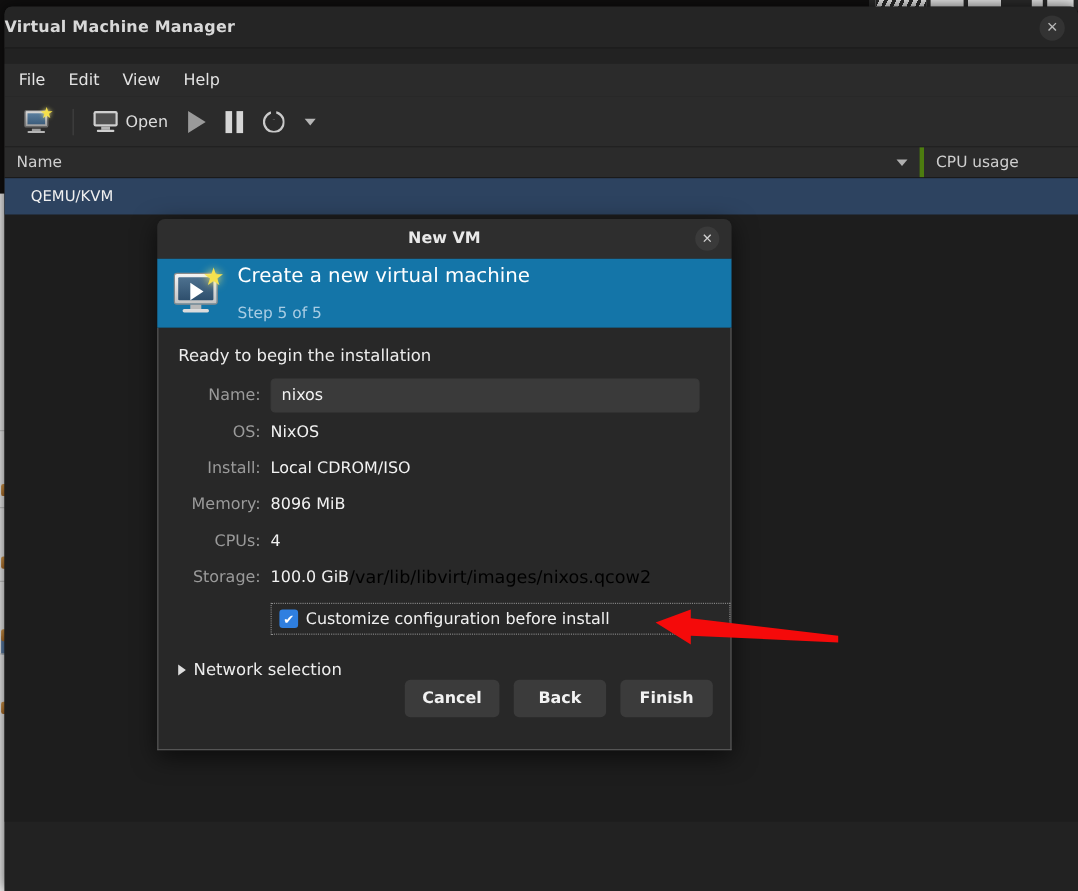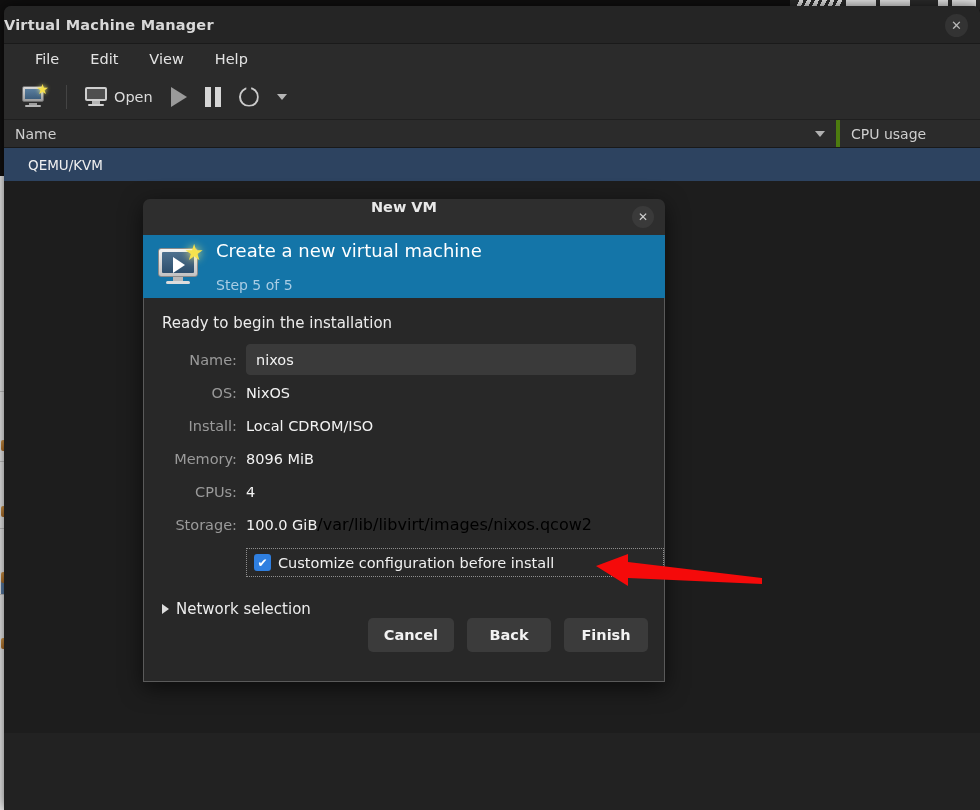--- a/index.html
+++ b/index.html
@@ -57,21 +57,21 @@
   .win-close {
     position: absolute; right: 12px; top: 8px; width: 23px; height: 23px;
     border-radius: 50%; background: #333333;
     display: flex; align-items: center; justify-content: center;
     color: #b9b9b9; font-size: 13px; line-height: 1; cursor: pointer;
   }
 
   
   .menubar {
     height: 30px; background: #2b2b2b; display: flex; align-items: center;
-    padding-left: 22px; gap: 13px;
+    padding-left: 4px; gap: 3px; margin-top: 14px;
   }
   .menu-item {
     font-size: 14.5px; color: #e3e3e3; padding: 3px 9px; border-radius: 3px; cursor: pointer;
   }
 
   
   .toolbar {
     height: 46px; background: #2b2b2b; display: flex; align-items: center;
     padding: 0 10px; gap: 2px; border-bottom: 1px solid #1f1f1f;
   }
@@ -167,21 +167,21 @@
 
   
   .dialog {
     position: absolute; left: 143px; top: 199px; width: 522px; height: 483px;
     border-radius: 7px 7px 0 0;
     box-shadow: 0 6px 22px rgba(0,0,0,.6);
   }
   .dlg-title {
     position: relative; height: 36px; background: #2e2e2e;
     border-radius: 7px 7px 0 0;
-    display: flex; align-items: flex-start; justify-content: center;
+    display: flex; align-items: center; justify-content: center;
   }
   .dlg-title .t {
     font-size: 14.5px; font-weight: bold; color: #e9e9e9;
   }
   .dlg-close {
     position: absolute; right: 11px; top: 7px; width: 22px; height: 22px;
     border-radius: 50%; background: #3a3a3a;
     display: flex; align-items: center; justify-content: center;
     color: #d0d0d0; font-size: 12px; cursor: pointer;
   }

